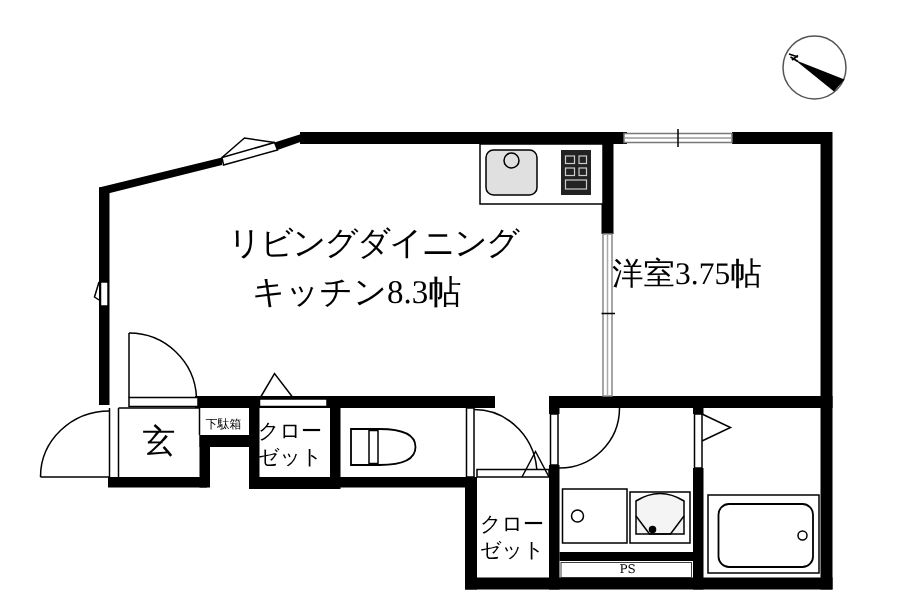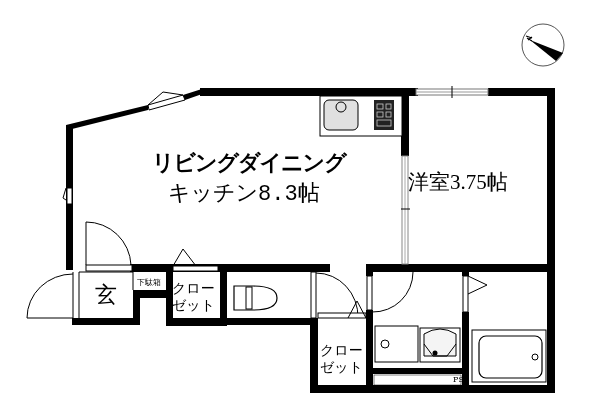--- a/index.html
+++ b/index.html
@@ -1,26 +1,26 @@
 <!DOCTYPE html>
 <html><head>
 <meta charset="utf-8">
 <style>
   html, body { margin: 0; padding: 0; background: #ffffff; }
   body { width: 600px; height: 408px; position: relative; overflow: hidden; font-family: "DejaVu Serif", serif; }
   svg { position: absolute; left: 0; top: 0; }
   .lbl { position: absolute; color: #000; white-space: nowrap; line-height: 1; }
-  .ldk1 { left: 152px; top: 152px; font-size: 22px; letter-spacing: -1px; font-family: "DejaVu Sans", sans-serif; font-weight: bold; }
-  .ldk2 { left: 168px; top: 184px; font-size: 22px; letter-spacing: 0px; font-family: Liberation Mono, monospace; text-align: center; }
+  .ldk1 { left: 152px; top: 152px; font-size: 22px; letter-spacing: -1px; font-family: "DejaVu Sans", sans-serif; }
+  .ldk2 { left: 168px; top: 184px; font-size: 22px; letter-spacing: 0px; font-family: Liberation Serif, serif; text-align: center; }
   .yoshitsu { left: 408px; top: 172px; font-size: 21px; font-family: Liberation Serif, serif; }
   .genkan { left: 95px; top: 284px; font-size: 22px; font-family: "DejaVu Serif", serif; }
   .getabako { left: 137px; top: 279px; font-size: 8px; font-family: "DejaVu Serif", serif; }
   .closet1 { left: 172px; top: 280px; font-size: 14px; line-height: 17px; font-family: "DejaVu Sans", sans-serif; white-space: normal; width: 48px; }
   .closet2 { left: 320px; top: 342px; font-size: 14px; line-height: 17px; font-family: "DejaVu Sans", sans-serif; white-space: normal; width: 48px; }
-  .ps { left: 413px; top: 376px; font-size: 8px; font-family: "DejaVu Serif", serif; margin-left: 40px; }
+  .ps { left: 413px; top: 376px; font-size: 8px; font-family: "DejaVu Serif", serif; }
 </style>
 </head>
 <body>
 
 <svg width="600" height="408" viewBox="0 0 600 408">
 
   <g>
     <circle cx="543" cy="45" r="21" fill="#fff" stroke="#555" stroke-width="1"></circle>
     <polygon points="530,40 563,53 556,61" fill="#000"></polygon>
     <path d="M526,36 l6,2 M528,40 l4,-3 M527,38 l5,3" stroke="#000" stroke-width="1.2"></path>

